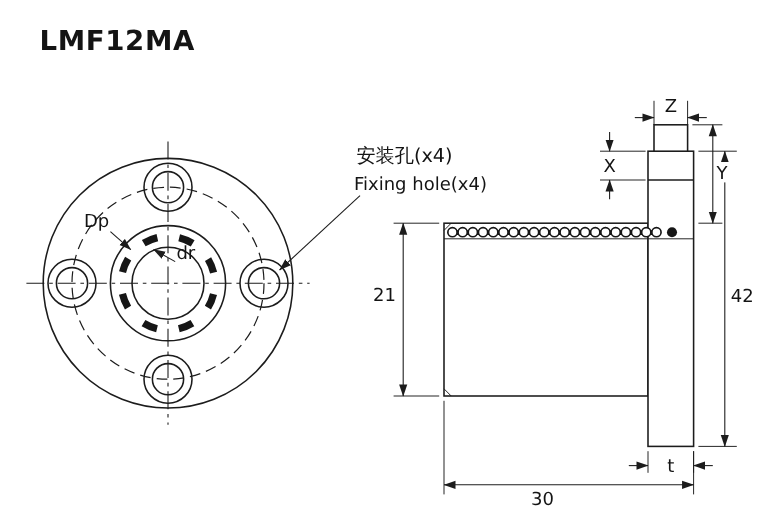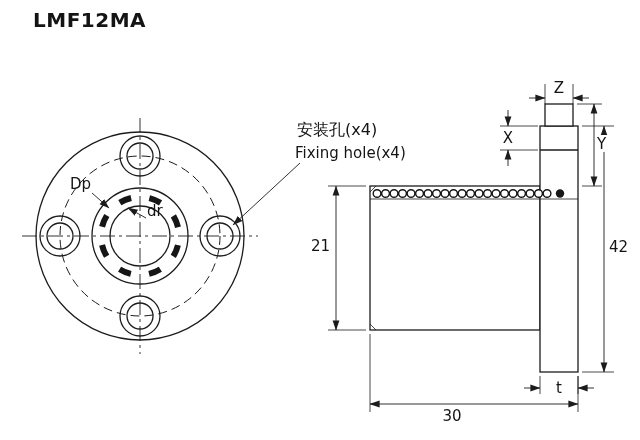--- a/index.html
+++ b/index.html
@@ -1,18 +1,18 @@
 <!DOCTYPE html>
 <html><head>
 <meta charset="utf-8">
 <style>
   html,body{margin:0;padding:0;background:#ffffff;}
   .canvas{position:relative;width:640px;height:440px;background:#ffffff;overflow:hidden;
           font-family:"DejaVu Sans","Liberation Sans",sans-serif;color:#141414;}
-  .title{position:absolute;left:33px;top:8px;font-size:20px;font-weight:600;letter-spacing:0.5px;}
+  .title{position:absolute;left:33px;top:22px;font-size:23px;font-weight:600;letter-spacing:0.5px;}
   svg{position:absolute;left:0;top:0;}
   .ln{stroke:#1c1c1c;stroke-width:1.3;fill:none;}
   .fw{fill:#ffffff;}
   .dash{stroke:#1c1c1c;stroke-width:1;fill:none;stroke-dasharray:9 5;}
   .cl{stroke:#1c1c1c;stroke-width:0.9;fill:none;stroke-dasharray:15 4 3 4;}
   .thin{stroke:#1c1c1c;stroke-width:0.8;fill:none;}
   .dim{stroke:#1c1c1c;stroke-width:0.9;fill:none;}
   .ballring{stroke:#161616;stroke-width:6;fill:none;}
   .balls-outer{stroke:#161616;stroke-width:9;stroke-dasharray:0.1 8.4;stroke-linecap:round;fill:none;}
   .balls-inner{stroke:#ffffff;stroke-width:6.2;stroke-dasharray:0.1 8.4;stroke-linecap:round;fill:none;}

